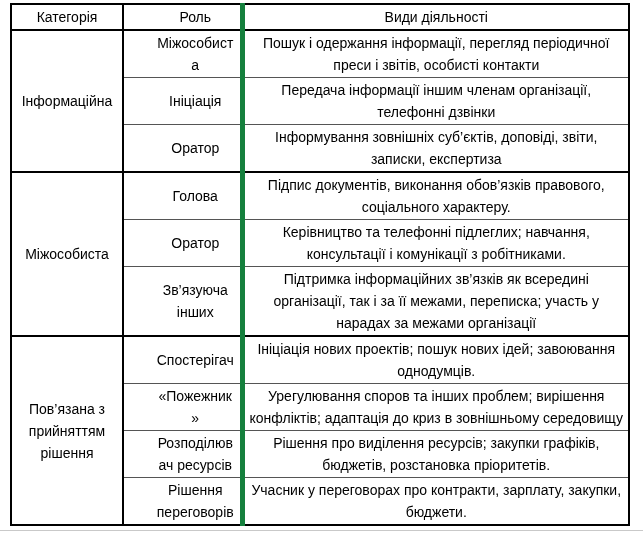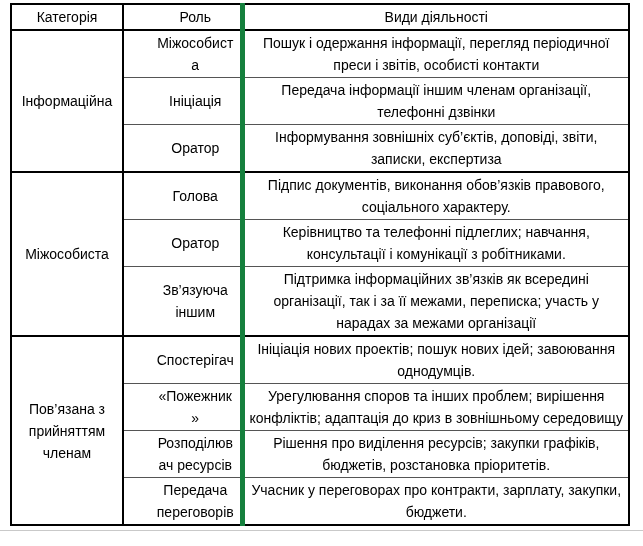--- a/index.html
+++ b/index.html
@@ -80,36 +80,36 @@
         <tr class="sec-first">
           <td class="cat" rowspan="3">Міжособиста</td>
           <td class="role">Голова</td>
           <td class="act">Підпис документів, виконання обов’язків правового, соціального характеру.</td>
         </tr>
         <tr class="sec-next">
           <td class="role">Оратор</td>
           <td class="act">Керівництво та телефонні підлеглих; навчання, консультації і комунікації з робітниками.</td>
         </tr>
         <tr class="sec-next">
-          <td class="role">Зв’язуюча іншим</td>
+          <td class="role">Зв’язуюча інших</td>
           <td class="act">Підтримка інформаційних зв’язків як всередині організації, так і за її межами, переписка; участь у нарадах за межами організації</td>
         </tr>
         <tr class="sec-first">
-          <td class="cat" rowspan="4">Пов’язана з прийняттям членам</td>
+          <td class="cat" rowspan="4">Пов’язана з прийняттям рішення</td>
           <td class="role">Спостерігач</td>
           <td class="act">Ініціація нових проектів; пошук нових ідей; завоювання однодумців.</td>
         </tr>
         <tr class="sec-next">
           <td class="role">«Пожежник»</td>
           <td class="act">Урегулювання споров та інших проблем; вирішення конфліктів; адаптація до криз в зовнішньому середовищу</td>
         </tr>
         <tr class="sec-next">
           <td class="role">Розподілювач ресурсів</td>
           <td class="act">Рішення про виділення ресурсів; закупки графіків, бюджетів, розстановка пріоритетів.</td>
         </tr>
         <tr class="sec-next">
-          <td class="role">Передача переговорів</td>
+          <td class="role">Рішення переговорів</td>
           <td class="act">Учасник у переговорах про контракти, зарплату, закупки, бюджети.</td>
         </tr>
       </tbody>
   </table>
   <div class="scan-line"></div>
 </div>
 
 </body></html>

